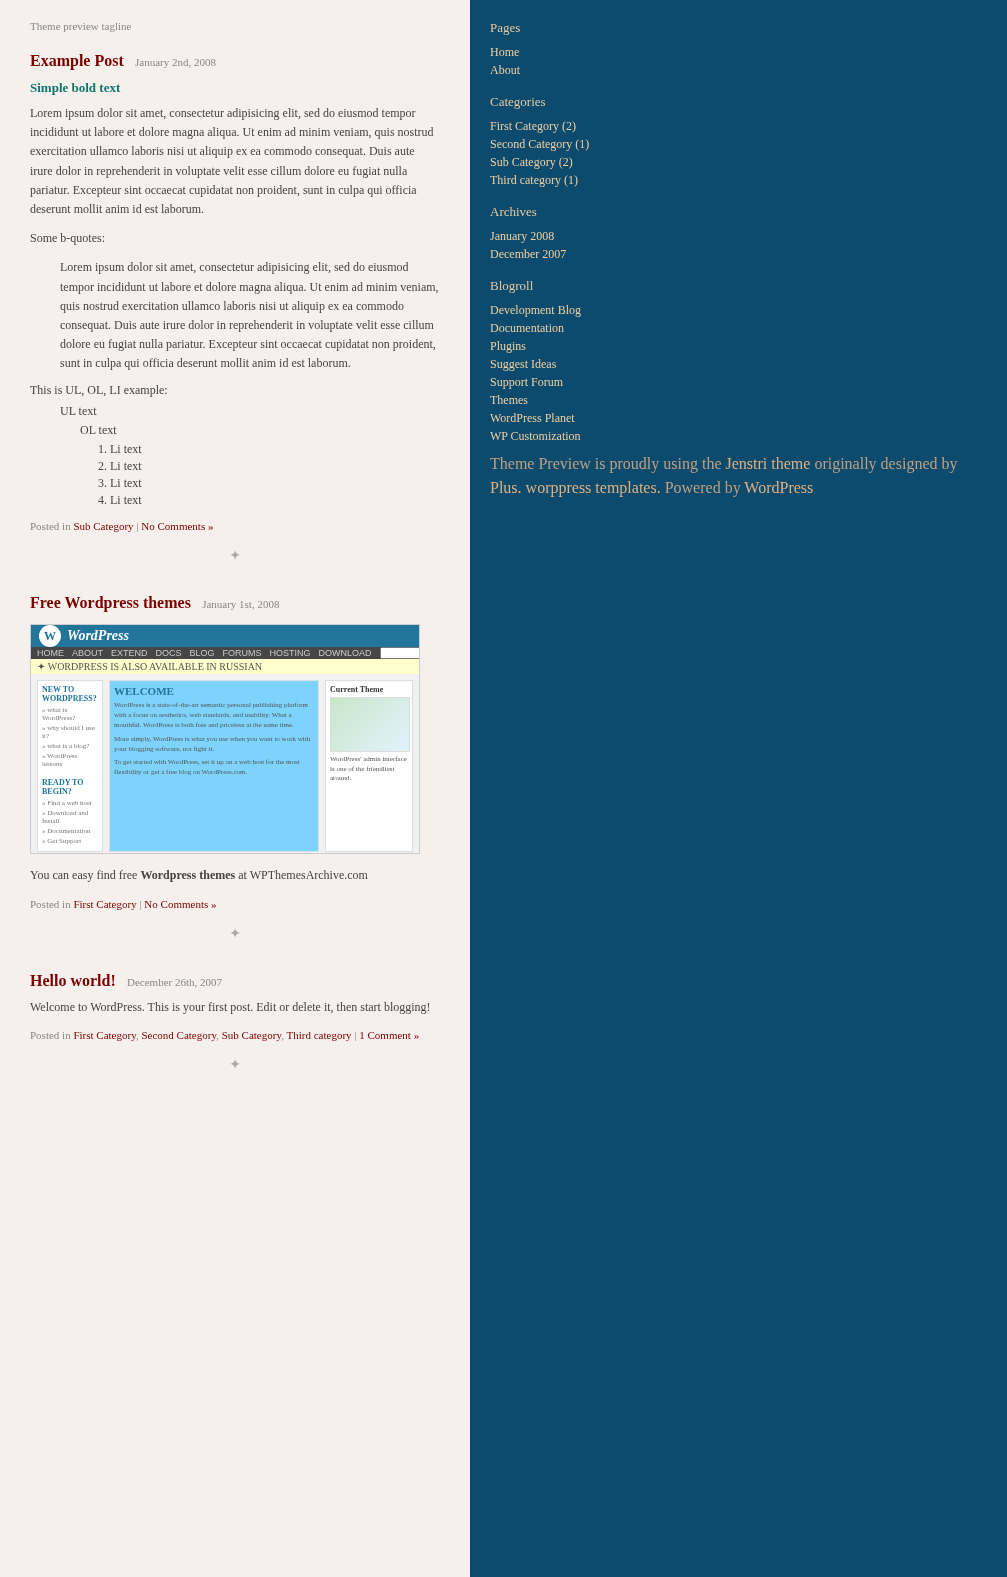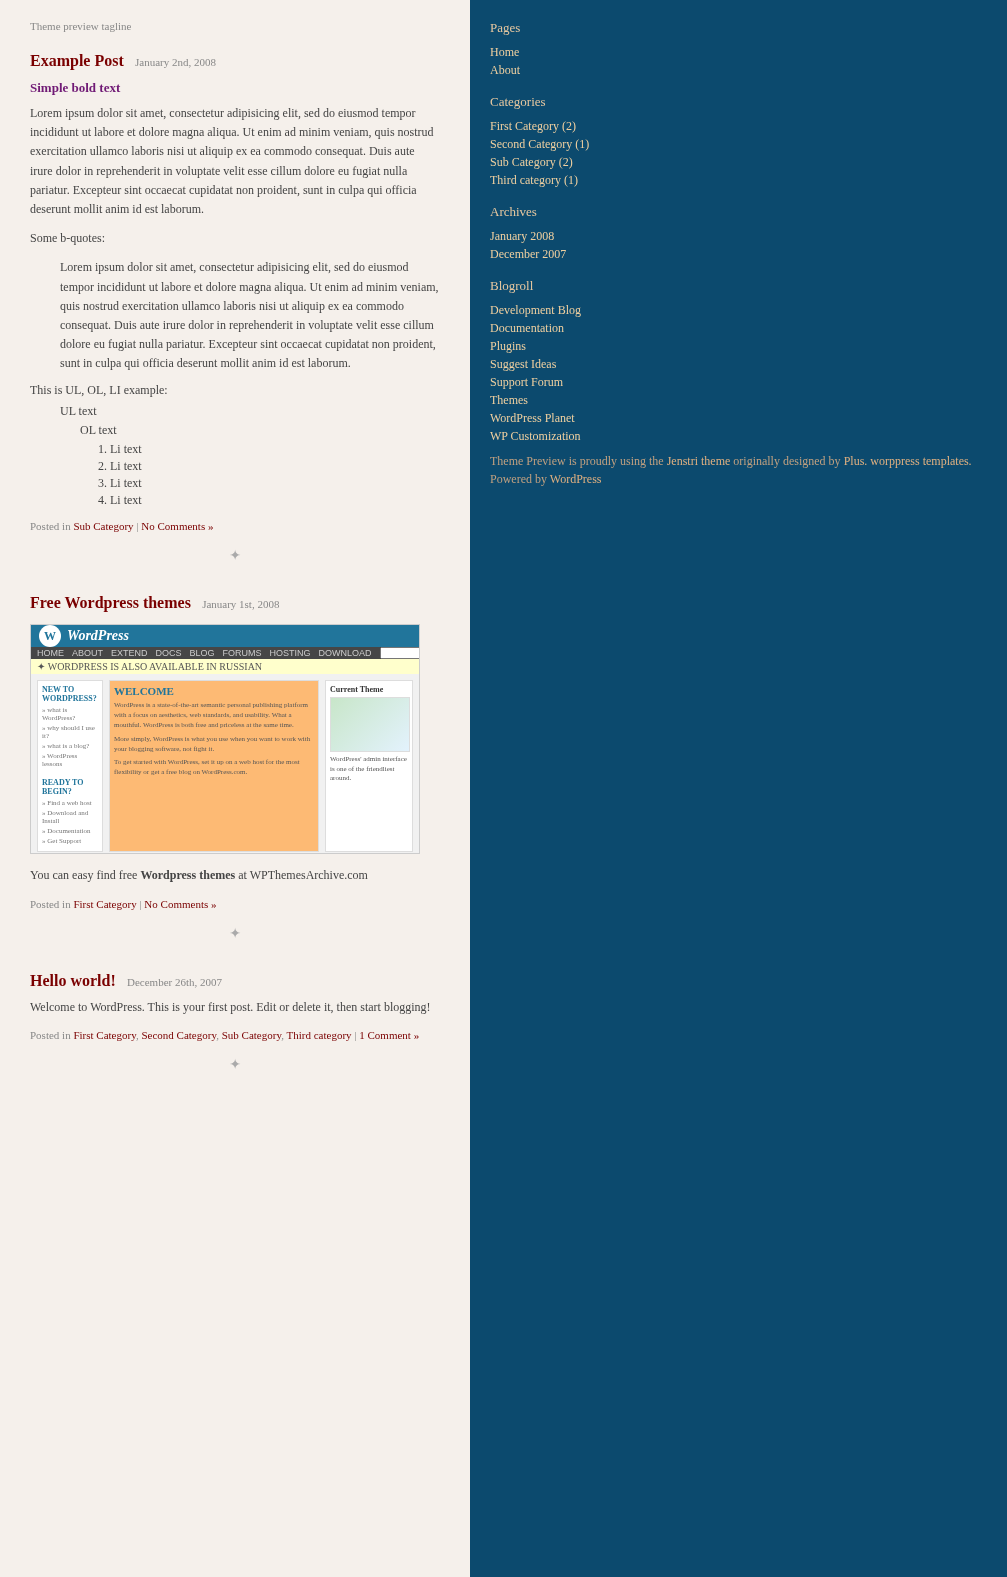--- a/index.html
+++ b/index.html
@@ -51,21 +51,21 @@
     .post-date {
       font-size: 11px;
       color: #888;
       margin-left: 8px;
     }
     .post-subtitle {
       font-weight: bold;
       font-size: 13px;
       margin-top: 10px;
       margin-bottom: 8px;
-      color: #701a75;
+      color: #0f766e;
     }
     .post-body {
       font-size: 12px;
       line-height: 1.6;
       color: #444;
       margin-top: 8px;
     }
     .blockquote-section {
       margin: 10px 0 10px 30px;
       font-size: 12px;
@@ -177,21 +177,21 @@
       color: #21759b;
       margin-bottom: 3px;
     }
     .wp-sidebar-left .wp-link {
       font-size: 7px;
       color: #777;
       margin-bottom: 2px;
     }
     .wp-content-right {
       flex: 1;
-      background: #fdba74;
+      background: #7dd3fc;
       border: 1px solid #ddd;
       padding: 4px;
     }
     .wp-content-right .wp-welcome-big {
       font-size: 11px;
       font-weight: bold;
       color: #21759b;
       margin-bottom: 4px;
     }
     .wp-content-right .wp-text {
@@ -239,21 +239,21 @@
     }
     #sidebar ul li {
       margin-bottom: 2px;
     }
     #sidebar ul li a {
       color: #f0d0a0;
       text-decoration: none;
       font-size: 12px;
     }
     .sidebar-footer {
-      font-size: 12px;
+      font-size: 16px;
       color: #c0a080;
       line-height: 1.5;
     }
     .sidebar-footer a {
       color: #e0b080;
       text-decoration: none;
     }
   </style>
 </head>
 <body>

